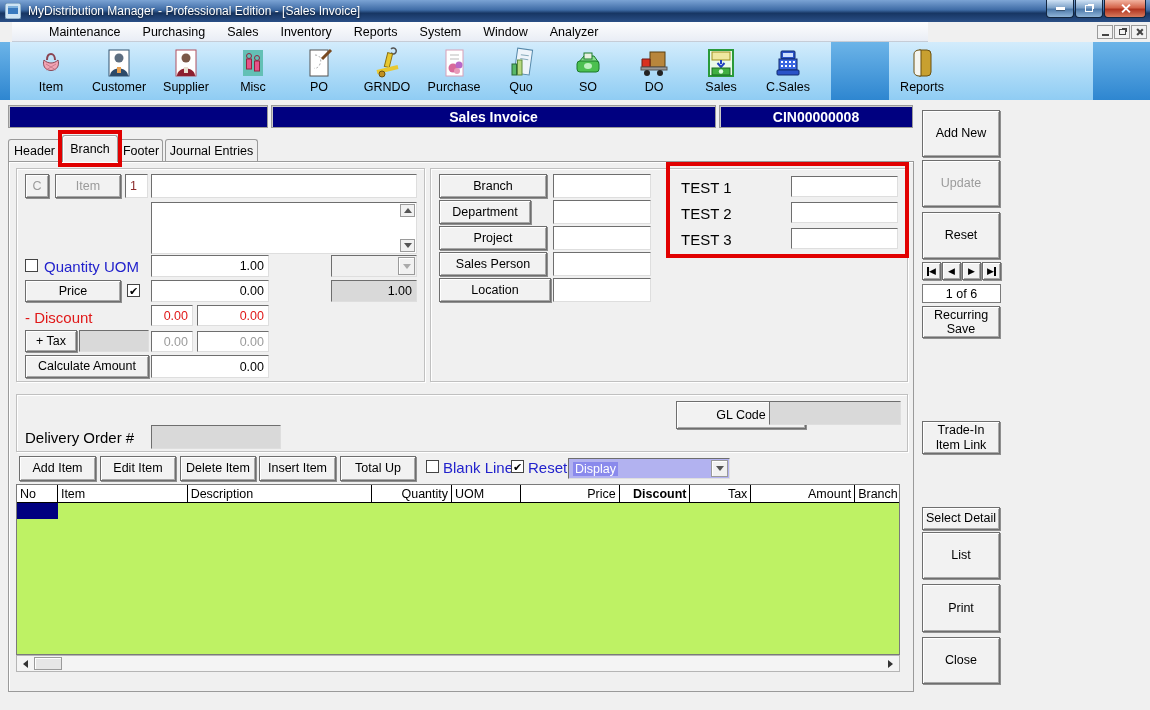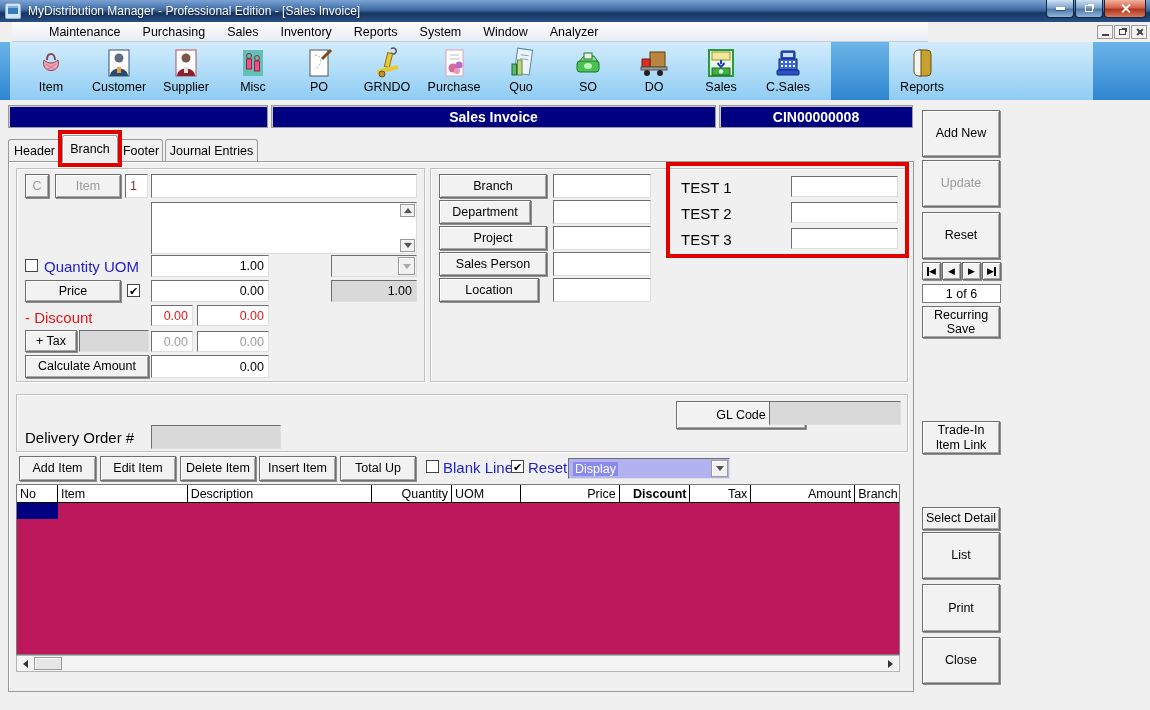--- a/index.html
+++ b/index.html
@@ -83,21 +83,21 @@
   .tri-down { width:0; height:0; border-left:4px solid transparent; border-right:4px solid transparent; border-top:5px solid #555; }
   .tri-left { width:0; height:0; border-top:4px solid transparent; border-bottom:4px solid transparent; border-right:5px solid #333; }
   .tri-right { width:0; height:0; border-top:4px solid transparent; border-bottom:4px solid transparent; border-left:5px solid #333; }
   .dd-btn { position:absolute; right:1px; top:1px; bottom:1px; width:17px; background:#f1f1f1; border:1px solid #9a9a9a;
     box-shadow:inset 1px 1px 0 #fff; display:flex; align-items:center; justify-content:center; cursor:pointer; }
 
   .combo-display { background:#b2b2f0; }
   .sel-text { background:#8a8aec; color:#fff; padding:0 2px; }
 
   
-  .grid { position:absolute; left:16px; top:484px; width:884px; height:171px; background:#be185d; border:1px solid #7a7a7a; }
+  .grid { position:absolute; left:16px; top:484px; width:884px; height:171px; background:#bef264; border:1px solid #7a7a7a; }
   .ghead { display:flex; height:18px; border-bottom:1px solid #000; background:#fff; }
   .gh { border-right:1px solid #000; font-size:12.5px; padding:0 3px; display:flex; align-items:center; overflow:hidden; white-space:nowrap; }
   .gh.ar { justify-content:flex-end; }
   .selcell { position:absolute; left:0; top:18px; width:41px; height:16px; background:#000080; }
 
   .hscroll { position:absolute; left:16px; top:655px; width:884px; height:17px; background:#f4f4f4; border:1px solid #b5b5b5; }
   .hs-arrow { position:absolute; top:1px; width:15px; height:13px; display:flex; align-items:center; justify-content:center; }
   .hs-thumb { position:absolute; left:17px; top:1px; width:28px; height:13px; background:#e6e6e6; border:1px solid #9a9a9a; box-shadow:inset 1px 1px 0 #fff; }
 
   .posbox { position:absolute; background:#fff; border:1px solid #7a7a7a; display:flex; align-items:center; justify-content:center; font-size:12.5px; }
@@ -348,21 +348,21 @@
 
   <div class="groupbox" style="left:430px; top:168px; width:478px; height:214px; z-index:3;">
     <div class="btn" style="left:8px; top:5px; width:108px; height:24px;">Branch</div>
     <div class="field" style="left:122px; top:5px; width:98px; height:24px;"></div>
     <div class="btn" style="left:8px; top:31px; width:92px; height:24px;">Department</div>
     <div class="field" style="left:122px; top:31px; width:98px; height:24px;"></div>
     <div class="btn" style="left:8px; top:57px; width:108px; height:24px;">Project</div>
     <div class="field" style="left:122px; top:57px; width:98px; height:24px;"></div>
     <div class="btn" style="left:8px; top:83px; width:108px; height:24px;">Sales Person</div>
     <div class="field" style="left:122px; top:83px; width:98px; height:24px;"></div>
-    <div class="btn" style="left:8px; top:109px; width:100px; height:24px;">Location</div>
+    <div class="btn" style="left:8px; top:109px; width:112px; height:24px;">Location</div>
     <div class="field" style="left:122px; top:109px; width:98px; height:24px;"></div>
 
     <span class="lbl" style="left:250px; top:10px;">TEST 1</span>
     <div class="field" style="left:360px; top:7px; width:107px; height:21px;"></div>
     <span class="lbl" style="left:250px; top:36px;">TEST 2</span>
     <div class="field" style="left:360px; top:33px; width:107px; height:21px;"></div>
     <span class="lbl" style="left:250px; top:62px;">TEST 3</span>
     <div class="field" style="left:360px; top:59px; width:107px; height:21px;"></div>
   </div>
   <div class="redbox" style="left:666px; top:162px; width:243px; height:96px;"></div>

